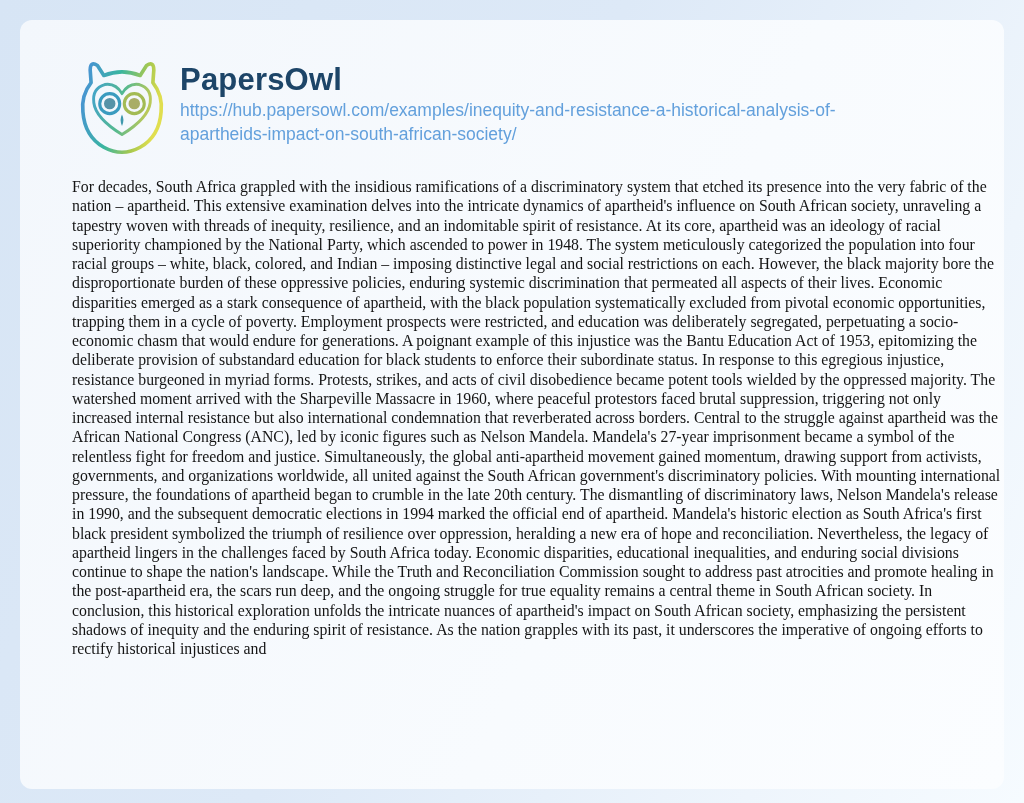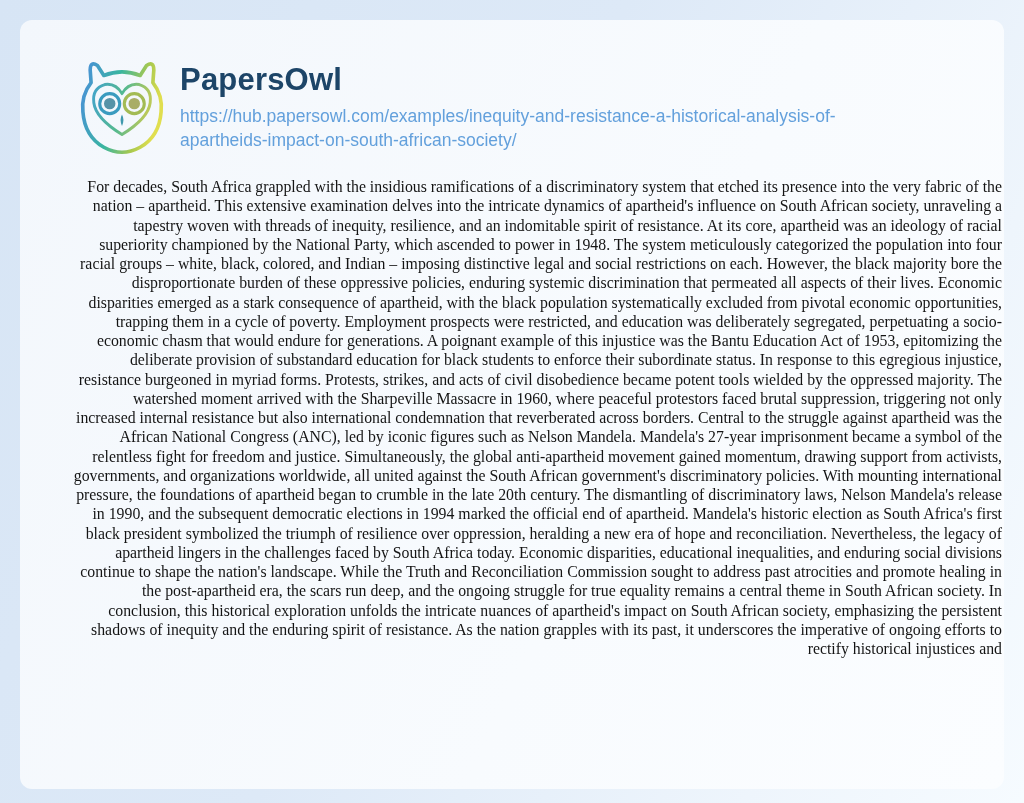--- a/index.html
+++ b/index.html
@@ -20,34 +20,34 @@
     display:flex;align-items:flex-start;
     margin:40px 28px 0 32px;
   }
   .logo{width:92px;height:100px;flex:0 0 auto;margin-top:0;}
   .header-text{margin-left:12px;padding-top:2px;}
   .brand{
     font-size:31px;font-weight:bold;color:#1d4568;
     letter-spacing:0.2px;line-height:1.15;cursor:pointer;
   }
   .url{
-    margin-top:6px;max-width:712px;
+    max-width:712px;
     font-size:17.5px;line-height:24px;color:#63a0dc;
     word-break:break-word;overflow-wrap:anywhere;cursor:pointer;
   }
   .title{
     margin:22px 28px 0 28px;max-width:680px;
     font-size:28.5px;line-height:37px;font-weight:400;color:#3d3d3d;
     letter-spacing:0.1px;
   }
   .body-text{
     margin:17px 28px 0 28px;width:930px;
     font-family:"Liberation Serif",serif;
     font-size:15.8px;line-height:19.25px;color:#141414;
-    text-align:right;
+    text-align:left;
   }
 </style>
 </head>
 <body>
 
 <div class="card">
 
   <div class="header">
 
     <svg class="logo" viewBox="0 0 100 110" aria-hidden="true">

